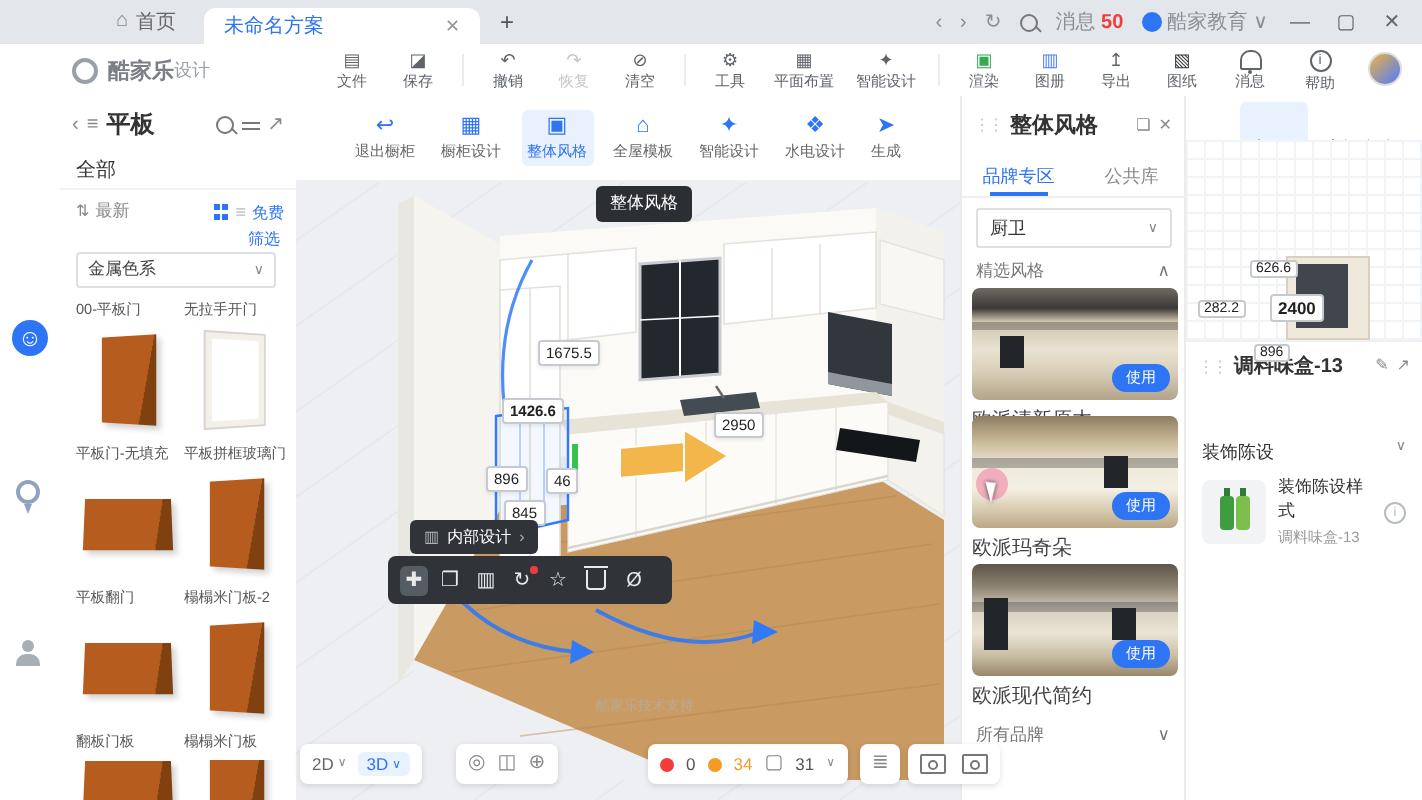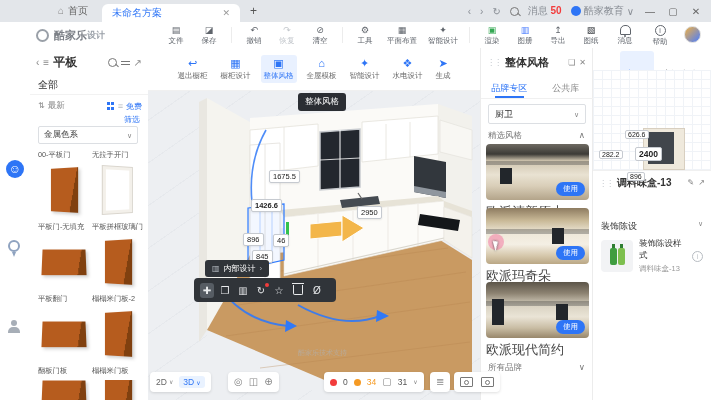--- a/index.html
+++ b/index.html
@@ -17,21 +17,21 @@
   .tb-x{color:#999;font-size:9px;}
   .tb-plus{margin-left:10px;color:#555;font-size:12px;}
   .tb-right{margin-left:auto;display:flex;align-items:center;gap:9px;padding-right:8px;color:#8a8f96;font-size:10px;}
   .badge-red{color:#f23c3c;font-weight:bold;}
   .edu-dot{width:10px;height:10px;border-radius:50%;background:#2e75f6;display:inline-block;}
   .winbtn{color:#666;font-size:10px;width:14px;text-align:center;}
   
   .toolbar{left:0;top:22px;width:711px;height:26px;background:#fff;border-bottom:1px solid #e8e9eb;display:flex;align-items:center;}
   .logo{margin-left:36px;display:flex;align-items:center;gap:5px;color:#7b7f86;font-weight:bold;font-size:11px;}
   .logo-mark{width:13px;height:13px;border:2px solid #9aa0a8;border-radius:50%;box-sizing:border-box;}
-  .tb-menu{font-size:9px;color:#9aa0a8;font-weight:bold;}
+  .tb-menu{font-size:9px;color:#9aa0a8;}
   .titems{display:flex;align-items:flex-start;gap:11px;margin-left:60px;}
   .titem{display:flex;flex-direction:column;align-items:center;width:auto;min-width:22px;cursor:default;}
   .titem .ic{font-size:9px;color:#5f646b;height:10px;line-height:10px;}
   .titem .lb{font-size:7.5px;color:#5f646b;white-space:nowrap;margin-top:1px;}
   .titem.disabled .ic,.titem.disabled .lb{color:#c4c8cd;}
   .tsep{width:1px;height:16px;background:#ececec;margin-top:2px;}
   .ic-green{color:#34a853 !important;} .ic-blue{color:#4a7dff !important;} .ic-dark{color:#2f3338 !important;}
   .tb-rightgrp{margin-left:auto;display:flex;align-items:flex-start;gap:13px;padding-right:10px;}
   .avatar{width:15px;height:15px;border-radius:50%;background:linear-gradient(135deg,#f0b042,#4a7dff);border:1px solid #ddd;margin-top:2px;}
   .i-bell{width:9px;height:8px;border:1px solid #5f646b;border-radius:5px 5px 1px 1px;position:relative;margin:1px auto 0;}
@@ -114,21 +114,21 @@
              display:flex;align-items:center;justify-content:space-between;padding:0 6px;font-size:9px;color:#333;box-sizing:border-box;}
   .sp-section{position:absolute;left:7px;top:82px;right:7px;display:flex;justify-content:space-between;font-size:8.5px;color:#777;}
   .card{position:absolute;left:5px;width:103px;}
   .cardimg{width:103px;height:56px;border-radius:4px;position:relative;overflow:hidden;}
   .ci1{background:linear-gradient(180deg,#6e6a62 0%,#3c3a36 18%,#cfc4ae 30%,#e9e2d2 55%,#d9ceb8 75%,#b3a48a 100%);}
   .ci2{background:linear-gradient(180deg,#8d7b60 0%,#c8b896 22%,#efe9da 45%,#f4efe4 65%,#d6c8ac 85%,#baa785 100%);}
   .ci3{background:linear-gradient(180deg,#5c5549 0%,#8c8271 20%,#d9d2c2 42%,#eae4d6 62%,#c9bda4 82%,#98876b 100%);}
   .ci-band{position:absolute;left:0;top:30%;width:100%;height:8%;background:rgba(60,60,60,.35);}
   .ci-app{position:absolute;width:12px;height:16px;background:#22262b;top:42%;}
   .usebtn{position:absolute;right:4px;bottom:4px;background:#2e75f6;color:#fff;font-size:7.5px;border-radius:7px;padding:2px 7px;text-align:right;}
-  .cardlabel{font-size:13px;color:#444;margin-top:3px;white-space:nowrap;overflow:hidden;}
+  .cardlabel{font-size:10px;color:#444;margin-top:3px;white-space:nowrap;overflow:hidden;}
   .cursor-ring{position:absolute;left:2px;top:26px;width:16px;height:16px;border-radius:50%;background:rgba(242,112,156,.5);}
   .cursor-ptr{position:absolute;left:8px;top:32px;width:0;height:0;border-left:5px solid #fff;border-bottom:9px solid transparent;
               border-top:2px solid transparent;filter:drop-shadow(0 0 1px #333);transform:rotate(-15deg);}
   .sp-footer{position:absolute;left:7px;top:314px;right:7px;display:flex;justify-content:space-between;font-size:8.5px;color:#777;}
   
   .rightpanel{left:593px;top:48px;width:118px;height:352px;background:#fff;}
   .rp-tabs{position:absolute;left:0;top:3px;width:118px;display:flex;align-items:center;gap:8px;font-size:9px;padding-left:5px;}
   .rp-tab-active{background:#e9f1ff;color:#2e75f6;border-radius:3px;padding:17px 8px;}
   .rp-tab{color:#777;}
   .planarea{position:absolute;left:0;top:22px;width:118px;height:100px;background:#fff;border-bottom:1px solid #f0f0f0;

